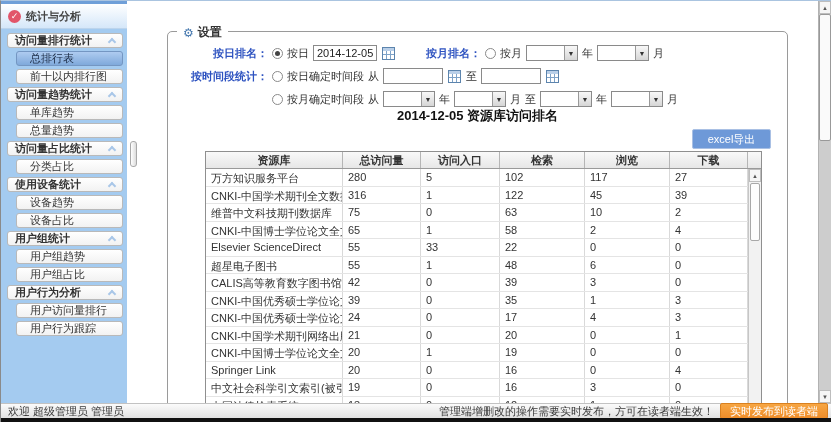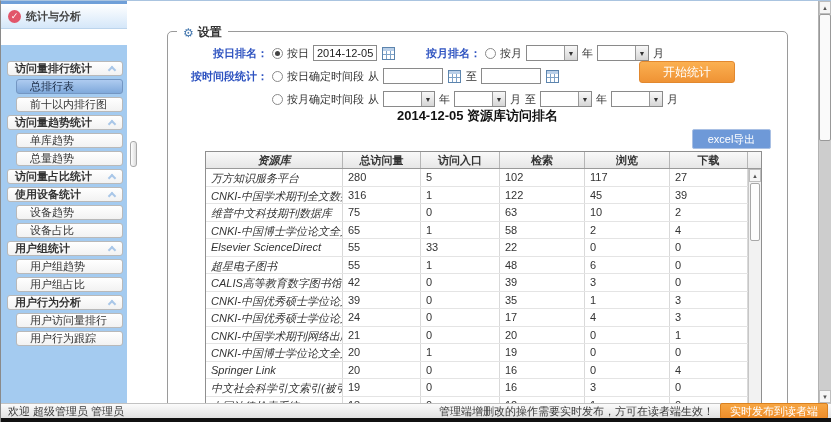--- a/index.html
+++ b/index.html
@@ -15,22 +15,22 @@
     position:absolute; left:0; top:3px; width:126px; height:25px;
     background:linear-gradient(#ffffff,#d5e7f9); border-bottom:1px solid #bcd4ec;
     display:flex; align-items:center; gap:5px; padding-left:7px;
   }
   .check-icon {
     width:13px; height:13px; border-radius:50%; background:#e2556a; color:#fff;
     font-size:9px; line-height:13px; text-align:center; font-weight:bold; flex:none;
   }
   .sidebar-title { font-size:11px; font-weight:bold; color:#444; }
   .sidebar-body {
-    position:absolute; left:0; top:44px; width:126px; height:374px;
-    background:#a4cbf0; padding-top:16px; overflow:hidden;
+    position:absolute; left:0; top:28px; width:126px; height:374px;
+    background:#a4cbf0; padding-top:4px; overflow:hidden;
   }
   .nav-section, .nav-item {
     height:15px; margin:0 4px 3px 6px; background:linear-gradient(#ffffff,#f2f2f2);
     border:1px solid #b9b9b9; border-radius:3px; display:flex; align-items:center;
     font-size:11px; color:#333; padding:0 7px; cursor:default;
   }
   .nav-section { font-weight:bold; justify-content:space-between; }
   .nav-item { margin-left:15px; padding-left:13px;text-align:right; }
   .nav-item.selected {
     background:linear-gradient(#aecbf0,#7fa9db); border-color:#7496c2; color:#1b2b45;
@@ -87,21 +87,21 @@
   .thead .hcell {
     font-size:11px; font-weight:bold; color:#333; text-align:center; line-height:16px;
     border-right:1px solid #b5b5b5; overflow:hidden; white-space:nowrap; flex:none;
   }
   .thead .hfill { width:13px; flex:none; border-right:none; }
   .trow { display:flex; height:17.5px; border-bottom:1px solid #e4e4e4; width:542px; }
   .tcell {
     font-size:11px; color:#333; padding:2px 0 0 5px; border-right:1px solid #d9d9d9;
     overflow:hidden; white-space:nowrap; flex:none;
   }
-  .c0 { width:137px;font-style:italic; } .c1 { width:78px; } .c2 { width:79px; } .c3 { width:85px; } .c4 { width:85px; } .c5 { width:78px; }
+  .c0 { width:137px; } .c1 { width:78px; } .c2 { width:79px; } .c3 { width:85px; } .c4 { width:85px; } .c5 { width:78px; }
   .tscroll {
     position:absolute; right:0; top:17px; bottom:0; width:13px;
     background:#f2f2f2; border-left:1px solid #c6c6c6;
   }
   .sb-arrow { height:13px; background:#f6f6f6; border:1px solid #bdbdbd; font-size:6px; color:#555;
     display:flex; align-items:center; justify-content:center; }
   .tscroll .thumb { position:absolute; left:1px; right:1px; top:14px; height:58px; background:#fdfdfd; border:1px solid #a8a8a8; border-radius:2px; }
   
   .page-scroll { position:absolute; right:0; top:0; width:13px; height:402px; background:#cdcdcd; border-left:1px solid #b2b2b2; }
   .page-scroll .ps-up { position:absolute; top:0; left:0; right:0; }
@@ -140,20 +140,21 @@
       <div class="nav-section">
         <span>访问量趋势统计</span>
         <span class="chev"></span>
       </div>
       <div class="nav-item">单库趋势</div>
       <div class="nav-item">总量趋势</div>
       <div class="nav-section">
         <span>访问量占比统计</span>
         <span class="chev"></span>
       </div>
+      <div class="nav-item">分类占比</div>
       <div class="nav-section">
         <span>使用设备统计</span>
         <span class="chev"></span>
       </div>
       <div class="nav-item">设备趋势</div>
       <div class="nav-item">设备占比</div>
       <div class="nav-section">
         <span>用户组统计</span>
         <span class="chev"></span>
       </div>
@@ -253,21 +254,20 @@
           <span class="cbtn">▼</span>
         </span>
       <span>年</span>
       <span class="combo">
           <span class="cbox"></span>
           <span class="cbtn">▼</span>
         </span>
       <span>月</span>
     </div>
 
-    <button class="start-btn">开始统计</button>
 
     <div class="report-title">2014-12-05 资源库访问排名</div>
     <button class="excel-btn">excel导出</button>
 
     <div class="table-wrap">
       <div class="thead">
           <div class="hcell c0">资源库</div>
           <div class="hcell c1">总访问量</div>
           <div class="hcell c2">访问入口</div>
           <div class="hcell c3">检索</div>

